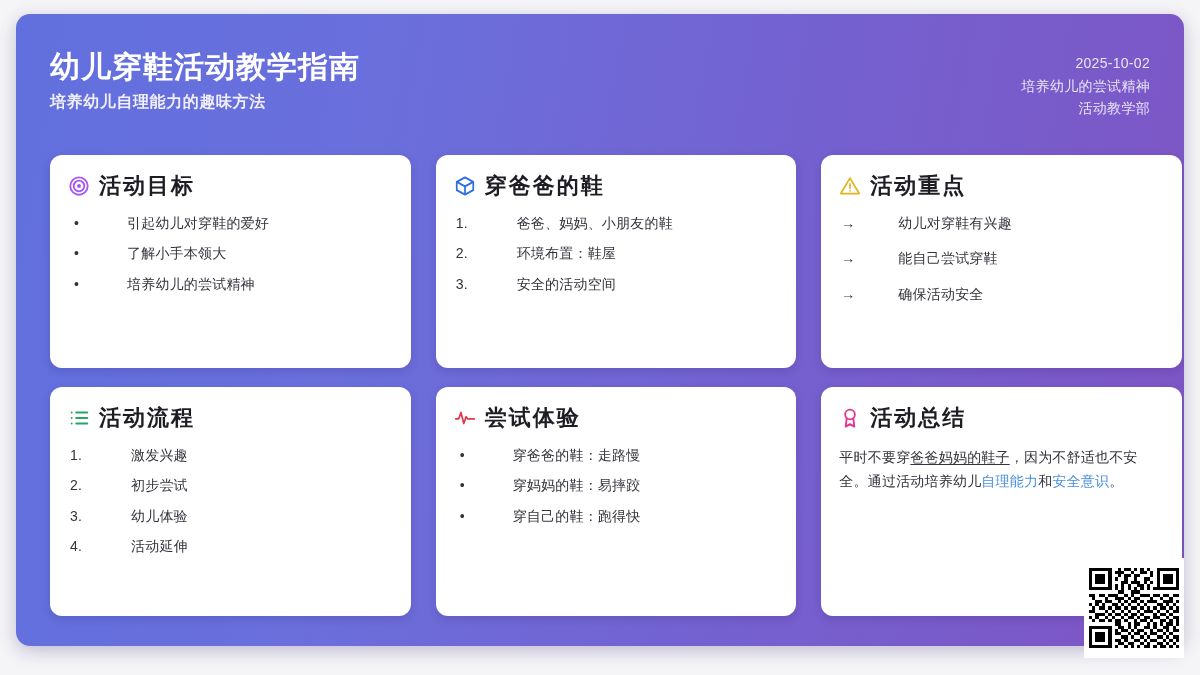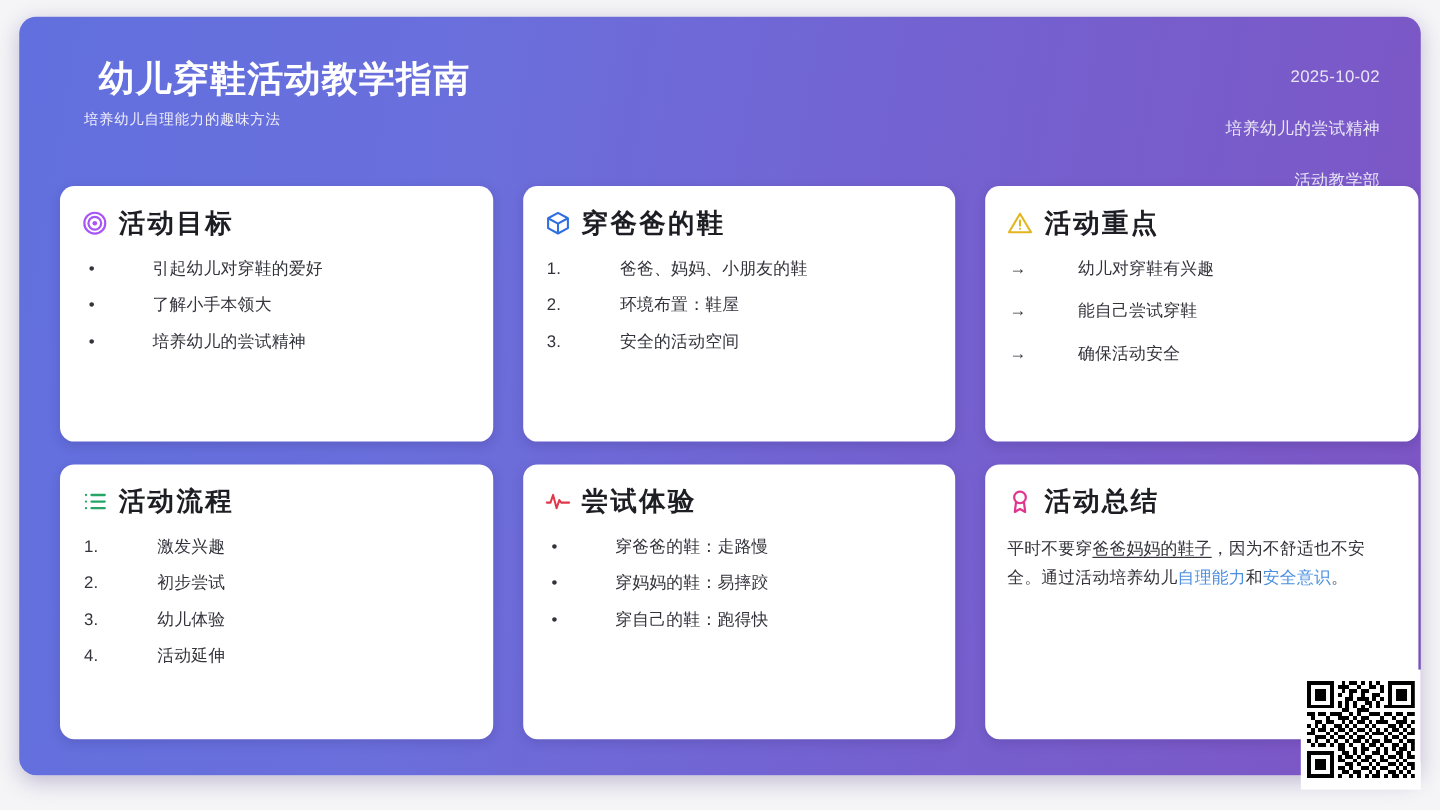--- a/index.html
+++ b/index.html
@@ -45,39 +45,36 @@
   }
 
   .header-left { display: flex; flex-direction: column; }
 
   .deck-title {
     font-size: 30px;
     font-weight: 700;
     color: #ffffff;
     letter-spacing: 1px;
     line-height: 1.28;
-    margin-left: 32px;
   }
 
   .deck-subtitle {
     margin-top: 6px;
-    font-size: 12px;
-    font-weight: 400;
+    font-size: 16px;
+    font-weight: 700;
     color: #f0eefb;
     letter-spacing: .6px;
     line-height: 1.3;
-    margin-left: 20px;
   }
 
   .header-right {
     display: flex;
     flex-direction: column;
     align-items: flex-end;
     padding-top: 4px;
-    gap: 21px;
   }
 
   .meta-line {
     font-size: 14px;
     color: #e8e5f7;
     line-height: 1.62;
     letter-spacing: .3px;
   }
 
   

